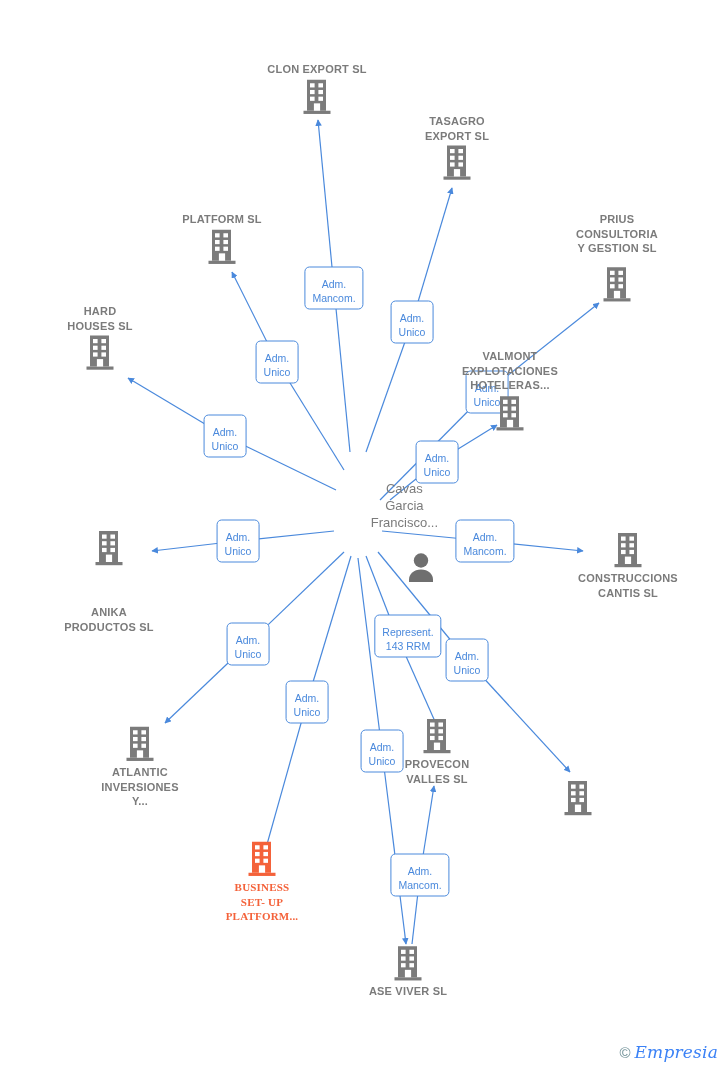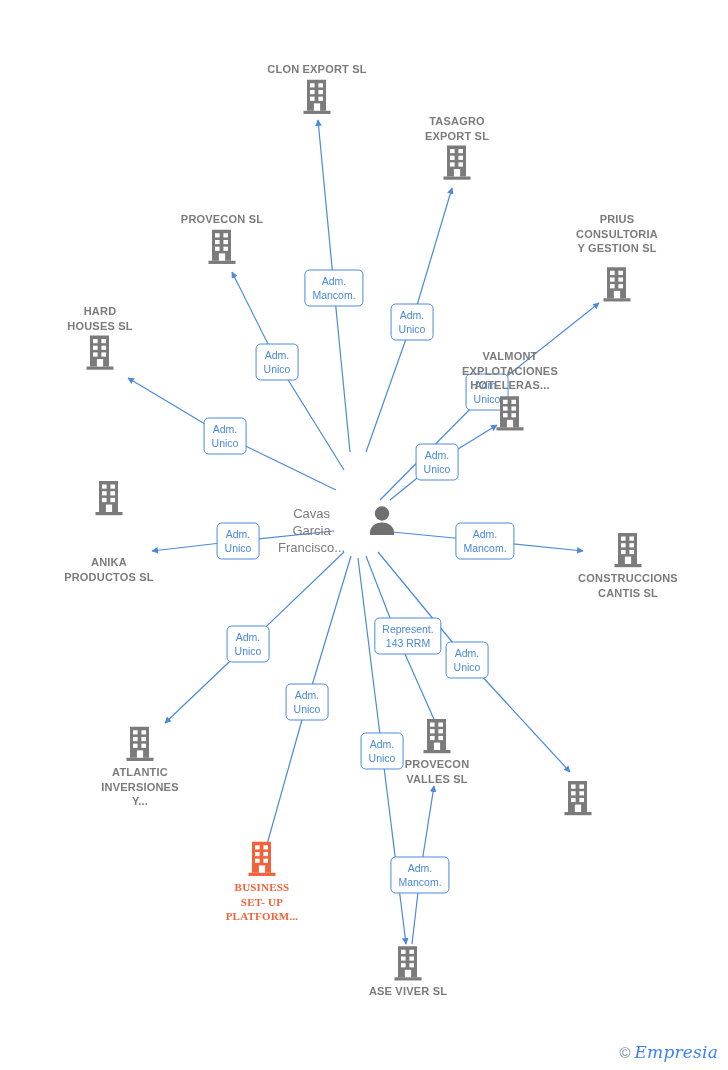--- a/index.html
+++ b/index.html
@@ -55,22 +55,22 @@
     width: 30px;
     height: 36px;
     display: block;
   }
   .node-icon svg { display:block; width:100%; height:100%; }
 
   .person-node {
     position: absolute;
     transform: translate(-50%, -50%);
     display: flex;
-    flex-direction: row;
-    align-items: flex-start;
+    flex-direction: column;
+    align-items: flex-end;
     width: 160px;
     gap: 20px;
   }
   .person-name {
     font-size: 13px;
     line-height: 17px;
     color: #7b7b7b;
     text-align: center;
     white-space: pre-line;
     margin-bottom: 1px;
@@ -81,21 +81,21 @@
   .edge-label {
     position: absolute;
     transform: translate(-50%, -50%);
     background: #ffffff;
     border: 1.3px solid #4a89dc;
     border-radius: 5px;
     color: #4a89dc;
     font-size: 10.5px;
     line-height: 14px;
     text-align: center;
-    padding: 3px 7px 4px 7px;
+    padding: 9px 7px 4px 7px;
     white-space: pre-line;
     box-sizing: border-box;
     font-family: "Liberation Sans", sans-serif;
   }
   .watermark {
     position: absolute;
     right: 10px;
     bottom: 8px;
     display: flex;
     align-items: center;
@@ -243,21 +243,21 @@
             <rect x="1.5" y="32" width="27" height="3.2" fill="#7b7b7b"></rect>
             <rect x="8" y="4.5" width="4.6" height="4.2" fill="#fff"></rect>
             <rect x="16.4" y="4.5" width="4.6" height="4.2" fill="#fff"></rect>
             <rect x="8" y="11.2" width="4.6" height="4.2" fill="#fff"></rect>
             <rect x="16.4" y="11.2" width="4.6" height="4.2" fill="#fff"></rect>
             <rect x="8" y="17.9" width="4.6" height="4.2" fill="#fff"></rect>
             <rect x="16.4" y="17.9" width="4.6" height="4.2" fill="#fff"></rect>
             <rect x="11.9" y="24.6" width="6.2" height="7.4" fill="#fff"></rect>
           </svg>
         </div>
-        <div class="node-label">PROVECON SL</div>
+        <div class="node-label">PLATFORM SL</div>
       </div>
       <div class="node label-above" style="left: 100px; top: 337px;">
         <div class="node-icon">
           <svg viewBox="0 0 30 36" xmlns="http://www.w3.org/2000/svg">
             <rect x="5" y="1" width="19" height="31" fill="#7b7b7b"></rect>
             <rect x="1.5" y="32" width="27" height="3.2" fill="#7b7b7b"></rect>
             <rect x="8" y="4.5" width="4.6" height="4.2" fill="#fff"></rect>
             <rect x="16.4" y="4.5" width="4.6" height="4.2" fill="#fff"></rect>
             <rect x="8" y="11.2" width="4.6" height="4.2" fill="#fff"></rect>
             <rect x="16.4" y="11.2" width="4.6" height="4.2" fill="#fff"></rect>
@@ -280,21 +280,21 @@
             <rect x="16.4" y="11.2" width="4.6" height="4.2" fill="#fff"></rect>
             <rect x="8" y="17.9" width="4.6" height="4.2" fill="#fff"></rect>
             <rect x="16.4" y="17.9" width="4.6" height="4.2" fill="#fff"></rect>
             <rect x="11.9" y="24.6" width="6.2" height="7.4" fill="#fff"></rect>
           </svg>
         </div>
         <div class="node-label">VALMONT
 EXPLOTACIONES
 HOTELERAS...</div>
       </div>
-      <div class="node label-below" style="left: 109px; top: 532px; gap: 36px;">
+      <div class="node label-below" style="left: 109px; top: 582px; gap: 36px;">
         <div class="node-icon">
           <svg viewBox="0 0 30 36" xmlns="http://www.w3.org/2000/svg">
             <rect x="5" y="1" width="19" height="31" fill="#7b7b7b"></rect>
             <rect x="1.5" y="32" width="27" height="3.2" fill="#7b7b7b"></rect>
             <rect x="8" y="4.5" width="4.6" height="4.2" fill="#fff"></rect>
             <rect x="16.4" y="4.5" width="4.6" height="4.2" fill="#fff"></rect>
             <rect x="8" y="11.2" width="4.6" height="4.2" fill="#fff"></rect>
             <rect x="16.4" y="11.2" width="4.6" height="4.2" fill="#fff"></rect>
             <rect x="8" y="17.9" width="4.6" height="4.2" fill="#fff"></rect>
             <rect x="16.4" y="17.9" width="4.6" height="4.2" fill="#fff"></rect>

